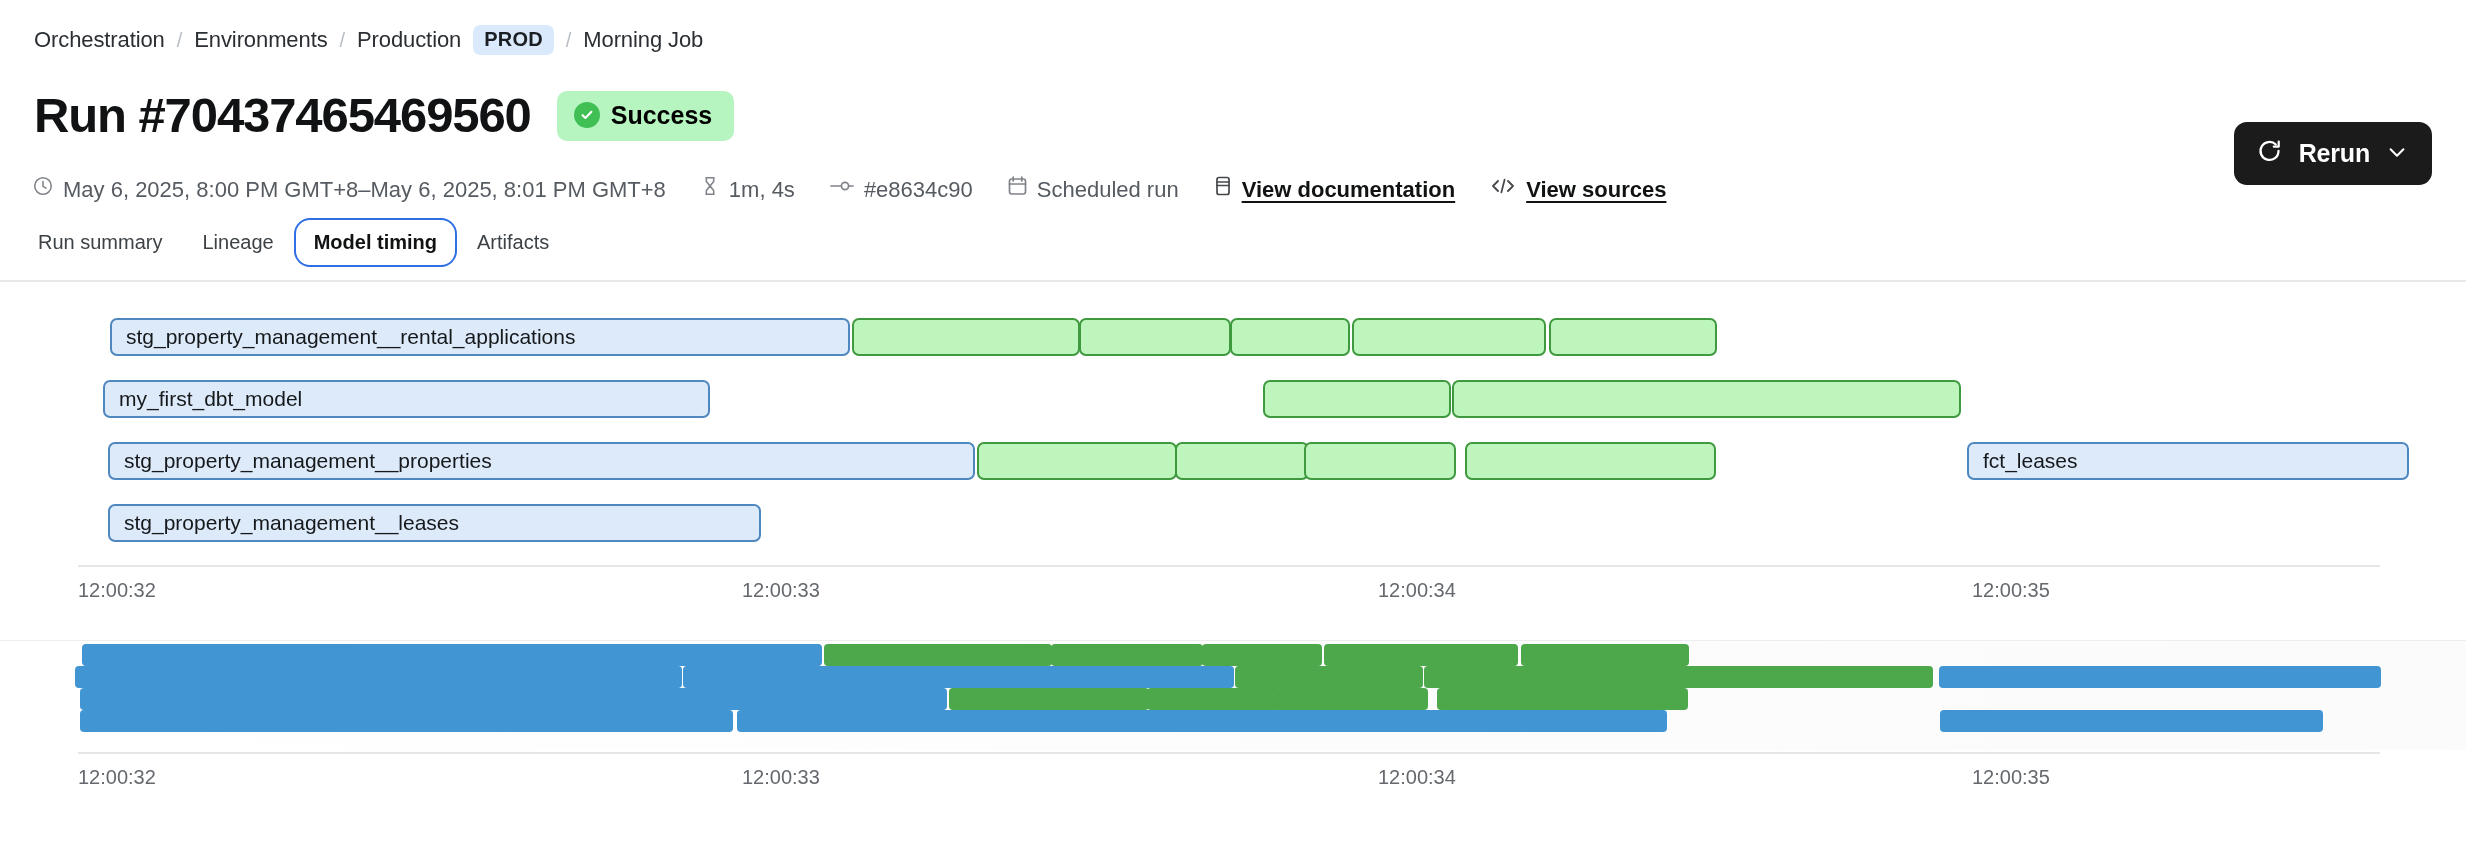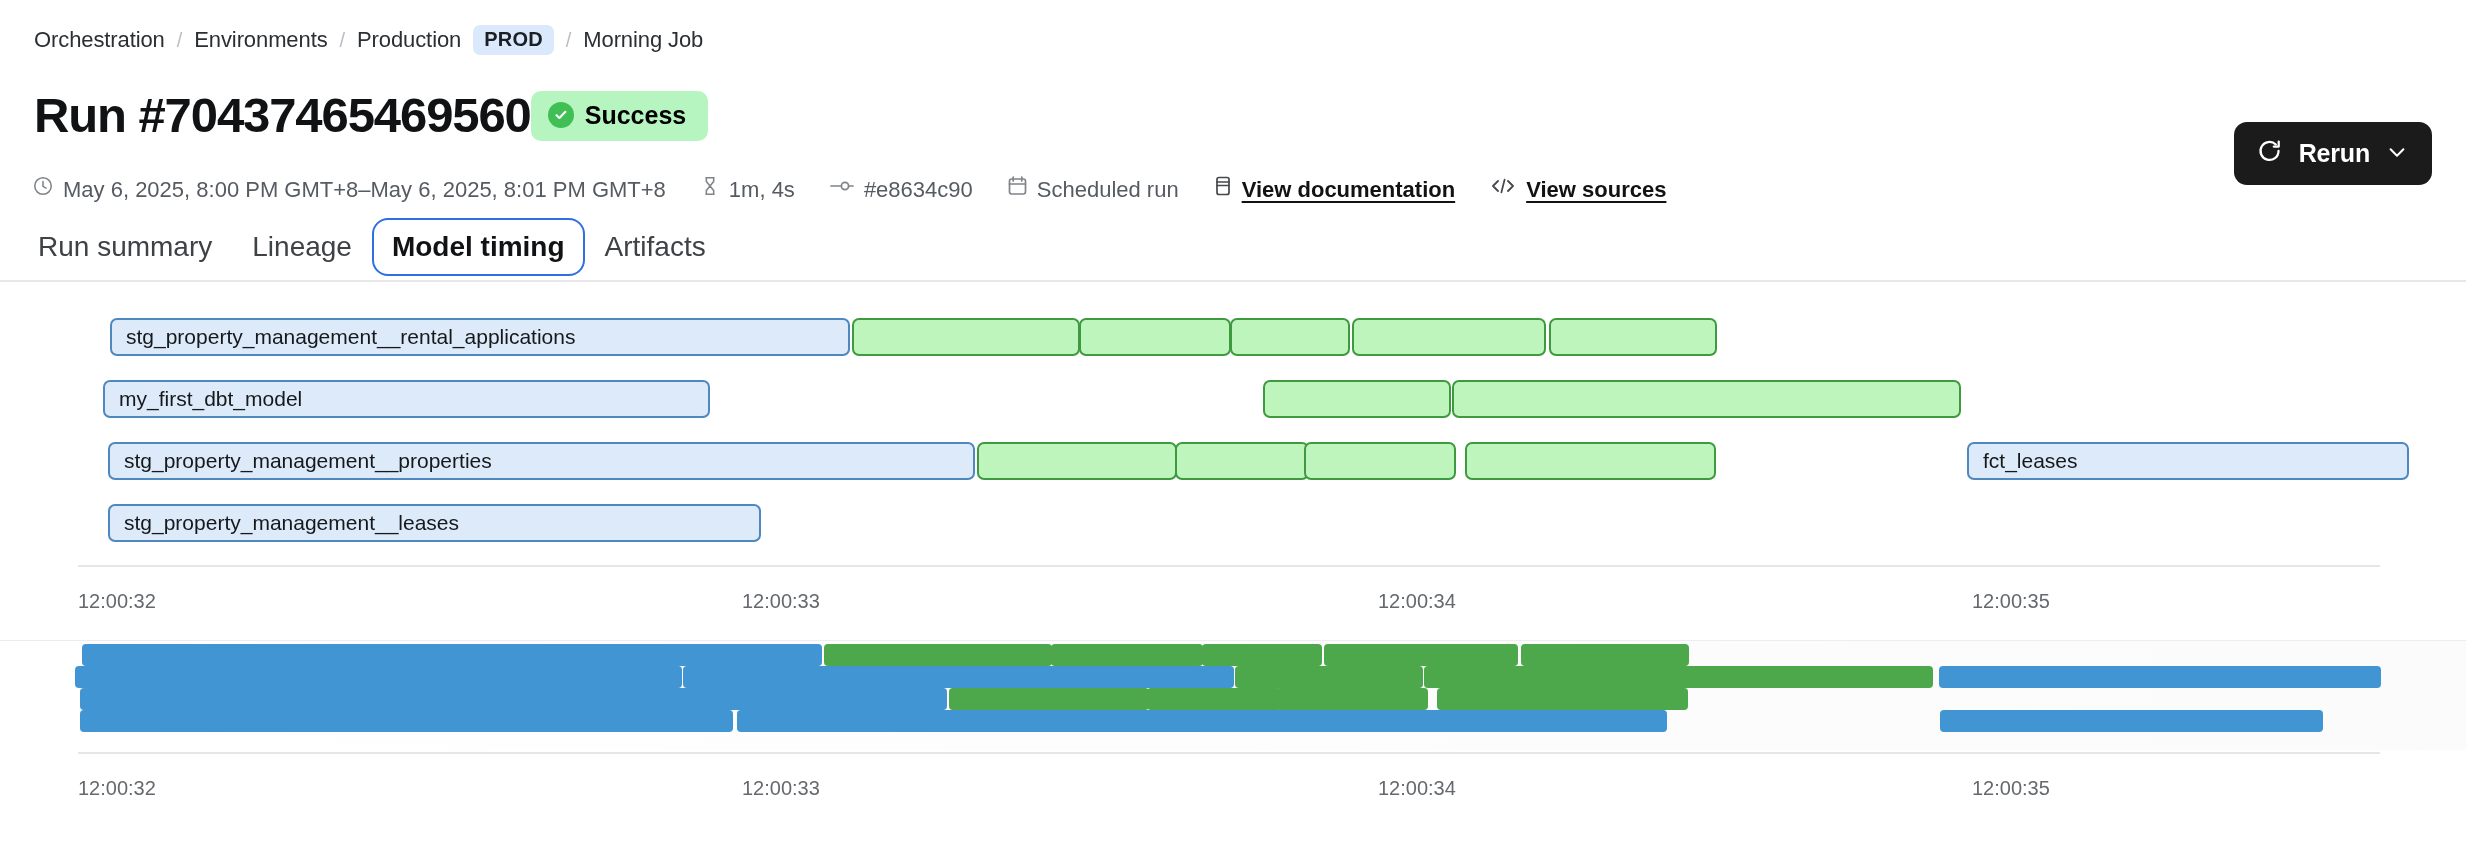--- a/index.html
+++ b/index.html
@@ -24,21 +24,21 @@
   .crumb-badge {
     background: #dbe9fd; color: #1b1f24;
     border-radius: 7px; padding: 3px 11px 4px;
     font-size: 20px; font-weight: 700; margin-left: 12px;
     letter-spacing: 0.2px;
   }
 
   
   .title-row {
     position: absolute; left: 34px; top: 90px;
-    display: flex; align-items: center; 
+    display: flex; align-items: center; gap: 26px;
   }
   .run-title {
     font-size: 49px; font-weight: 700; letter-spacing: -1.1px;
     line-height: 1.05; color: #101213; white-space: nowrap;
   }
   .status-badge {
     display: flex; align-items: center; gap: 11px;
     background: #b6f5bf; border-radius: 10px;
     padding: 10px 22px 11px 17px;
   }
@@ -71,21 +71,21 @@
   .meta-item.link { color: #101213; font-weight: 600; }
   .meta-item.link .txt { text-decoration: underline; text-underline-offset: 4px; cursor: pointer; }
   .ico { flex: none; display: block; opacity: .85; }
 
   
   .tabs {
     position: absolute; left: 18px; top: 218px;
     display: flex; align-items: center; gap: 0px;
   }
   .tab {
-    font-size: 28px; color: #3d4246; padding: 11px 18px;
+    font-size: 20px; color: #3d4246; padding: 11px 18px;
     cursor: pointer; border-radius: 8px; white-space: nowrap;
     border: 2px solid transparent; background: transparent;
     font-family: inherit;
   }
   .tab.active {
     color: #101213; font-weight: 600;
     border: 2px solid #2f6fe4; background: #fff;
     border-radius: 16px;
   }
   .tabs-underline {
@@ -104,21 +104,21 @@
   .bar.blue { background: #ddeaf9; border: 2px solid #4f87bf; }
   .bar.green { background: #bdf5bd; border: 2px solid #3f9a3f; }
   .bar .bar-label {
     font-size: 21px; color: #16191c; padding-left: 14px;
     white-space: nowrap; overflow: hidden; text-overflow: ellipsis;
   }
 
   
   .axis { position: absolute; left: 0; width: 2466px; }
   .axis-line { position: absolute; left: 78px; top: 0; width: 2302px; height: 2px; background: #e4e6e8; }
-  .tick { position: absolute; top: 25px; font-size: 20px; color: #65696e; white-space: nowrap; }
+  .tick { position: absolute; top: 14px; font-size: 20px; color: #65696e; white-space: nowrap; }
 
   
   .gantt-overview { position: absolute; left: 0; top: 640px; width: 2466px; height: 110px;
     background: linear-gradient(90deg,#ffffff 0%, #fcfcfd 60%, #fbfbfc 100%); }
   .orow { position: absolute; left: 0; width: 2466px; height: 22px; }
   .obar { position: absolute; top: 0; height: 22px; border-radius: 4px; cursor: pointer; }
   .obar.blue { background: #4195d3; }
   .obar.green { background: #4ca84a; }
   .ov-topline { position: absolute; left: 0; top: 0; width: 2466px; height: 1px; background: #ededef; }
 </style>

